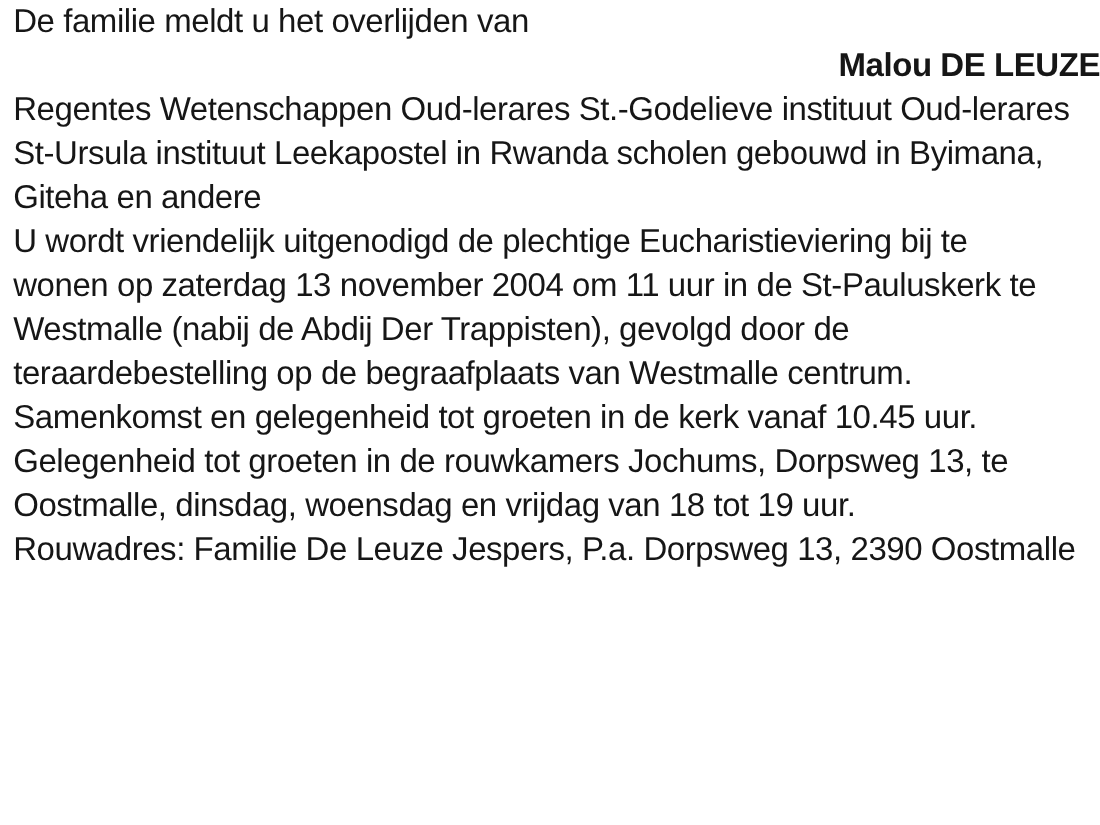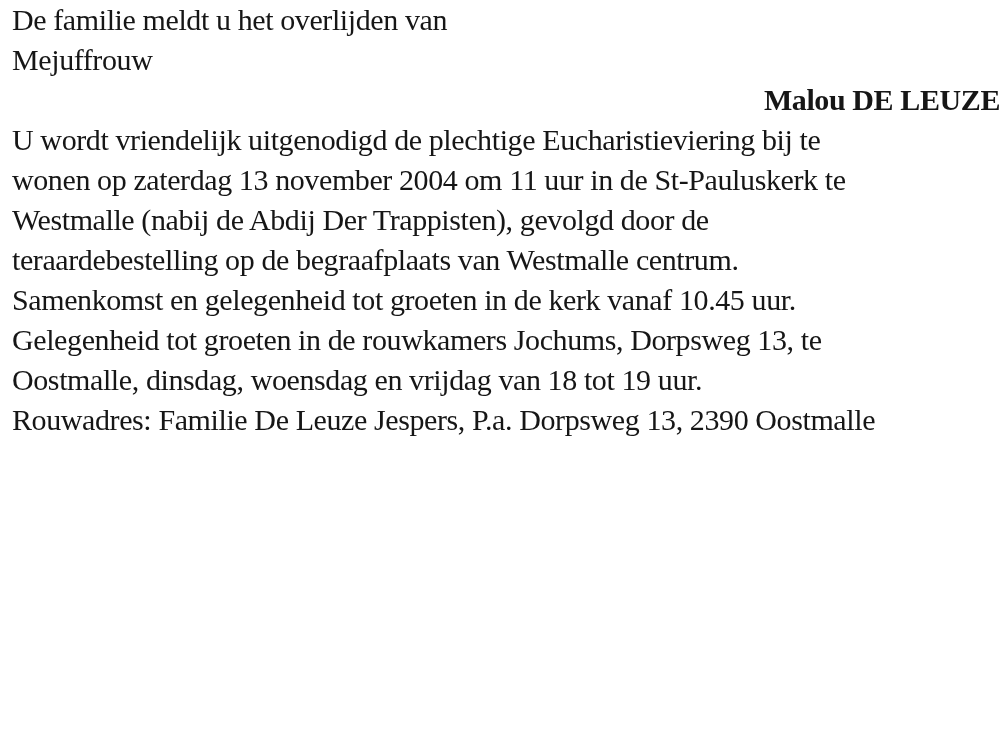--- a/index.html
+++ b/index.html
@@ -1,15 +1,15 @@
 <!DOCTYPE html>
 <html><head>
   <meta charset="utf-8">
   <style>
-    * { box-sizing: border-box; font-family: Liberation Serif, serif; }
+    * { box-sizing: border-box; }
     html, body {
       margin: 0;
       padding: 0;
       width: 1000px;
       height: 750px;
       background: #ffffff;
       overflow: hidden;
     }
     .obituary {
       position: absolute;
@@ -33,24 +33,26 @@
     .biography   { margin-top: 45px; }
     .service     { margin-top: 38px; }
     .address     { margin-top: 40px; }
   </style>
 </head>
 <body>
 
 <main class="obituary">
   <p class="intro">De familie meldt u het overlijden van</p>
 
-  <p class="salutation">Mejuffrouw</p>
 
   <p class="name">Malou DE LEUZE</p>
 
+  <p class="biography">Regentes Wetenschappen Oud-lerares St.-Godelieve instituut Oud-lerares
+St-Ursula instituut Leekapostel in Rwanda scholen gebouwd in Byimana,
+Giteha en andere</p>
 
   <p class="service">U wordt vriendelijk uitgenodigd de plechtige Eucharistieviering bij te
 wonen op zaterdag 13 november 2004 om 11 uur in de St-Pauluskerk te
 Westmalle (nabij de Abdij Der Trappisten), gevolgd door de
 teraardebestelling op de begraafplaats van Westmalle centrum.
 Samenkomst en gelegenheid tot groeten in de kerk vanaf 10.45 uur.
 Gelegenheid tot groeten in de rouwkamers Jochums, Dorpsweg 13, te
 Oostmalle, dinsdag, woensdag en vrijdag van 18 tot 19 uur.</p>
 
   <p class="address">Rouwadres: Familie De Leuze Jespers, P.a. Dorpsweg 13, 2390 Oostmalle</p>

